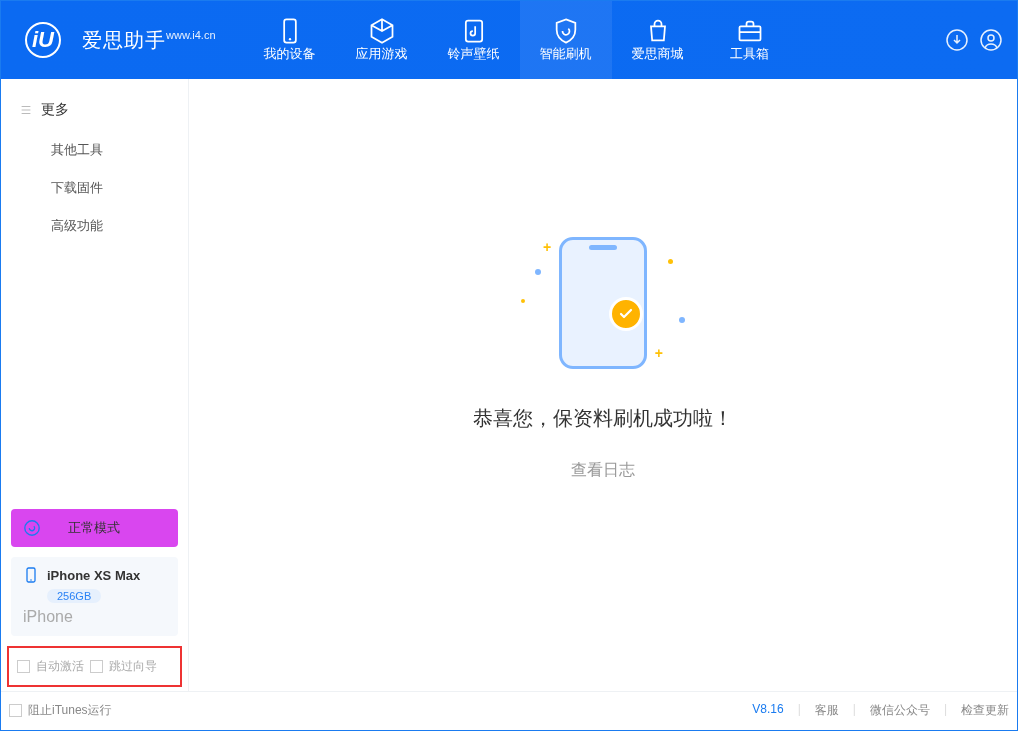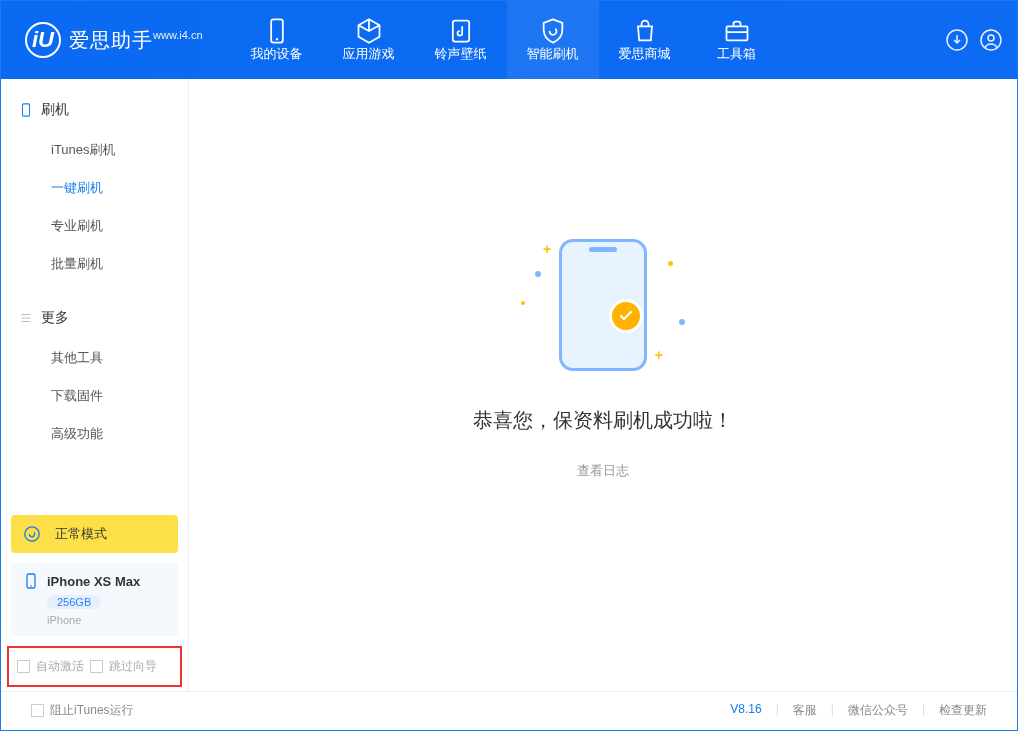--- a/index.html
+++ b/index.html
@@ -1,18 +1,18 @@
 <!DOCTYPE html>
 <html><head>
 <meta charset="utf-8">
 <style>
 *{margin:0;padding:0;box-sizing:border-box;font-family:"Microsoft YaHei","PingFang SC",sans-serif}
 body{background:#fff;width:1018px;height:731px;border:1px solid #1a7bf0;position:relative;overflow:hidden}
 .header{height:78px;background:linear-gradient(to right,#0b6af2,#0c6bf2);display:flex;align-items:center;color:#fff}
-.logo-block{display:flex;align-items:center;padding:0 18px 0 24px;gap:8px}
+.logo-block{display:flex;align-items:center;padding:0 18px 0 24px;gap:21px}
 .logo-icon{width:36px;height:36px;border:2px solid #fff;border-radius:50%;display:flex;align-items:center;justify-content:center;font-weight:bold;font-style:italic;font-size:22px}
 .logo-text{display:flex;line-height:1.1}
 .logo-text .cn{font-size:20px;font-weight:500;letter-spacing:1px}
 .logo-text .en{font-size:11px;opacity:.9}
 .nav-tabs{display:flex;align-items:stretch;height:100%;margin-left:10px}
 .nav-tab{width:92px;display:flex;flex-direction:column;align-items:center;justify-content:center;cursor:pointer;font-size:13px}
 .nav-tab.active{background:rgba(255,255,255,.08)}
 .nav-tab svg{width:28px;height:28px}
 .header-right{margin-left:auto;display:flex;align-items:center;padding-right:14px;gap:10px}
 .header-right .hicon{width:24px;height:24px;display:flex;align-items:center;justify-content:center;cursor:pointer;opacity:.9}
@@ -20,48 +20,48 @@
 .window-ctrls{display:flex;gap:14px;position:absolute;top:10px;right:14px}
 .main{display:flex;height:612px}
 .sidebar{width:188px;border-right:1px solid #eef1f4;display:flex;flex-direction:column;background:#fff}
 .side-section{padding-top:14px}
 .side-header{display:flex;align-items:center;gap:8px;padding:8px 18px;font-size:14px;color:#333;font-weight:500}
 .side-header svg{width:14px;height:14px}
 .side-items{padding:4px 0}
 .side-item{padding:10px 18px 10px 50px;font-size:13px;color:#555;cursor:pointer}
 .side-item.active{color:#1a7bf0}
 .side-fill{flex:1}
-.device-box{margin:0 10px 10px 10px;background:#fde047;border-radius:4px;padding:10px 12px;display:flex;align-items:center;gap:14px;font-size:13px;color:#333}
+.device-box{margin:0 10px 10px 10px;background:#d946ef;border-radius:4px;padding:10px 12px;display:flex;align-items:center;gap:27px;font-size:13px;color:#333}
 .device-box svg{width:18px;height:18px}
 .device-box2{margin:0 10px 10px 10px;background:#f5f8fc;border-radius:4px;padding:10px 12px}
 .device-box2 .dname{font-size:13px;font-weight:700;color:#333;display:flex;align-items:center;gap:8px}
 .device-box2 .dname svg{width:16px;height:16px}
 .device-box2 .dcap{display:inline-block;margin-top:6px;margin-left:24px;background:#e6f0fd;color:#2a82f5;border-radius:10px;padding:1px 10px;font-size:11px}
-.device-box2 .dtype{margin-top:4px;margin-left:24px;font-size:11px;color:#aaa}
+.device-box2 .dtype{margin-top:4px;font-size:16px;color:#aaa}
 .redbox{border:2px solid #e33;margin:0 6px 4px 6px;padding:10px 8px;display:flex;gap:6px;align-items:center}
 .chk{display:flex;align-items:center;gap:6px;font-size:12px;color:#aaa;cursor:pointer}
 .chk .box{width:13px;height:13px;border:1px solid #ccc;background:#fff}
 .content{flex:1;display:flex;flex-direction:column;align-items:center;justify-content:center;padding-bottom:60px}
 .phone-illus{position:relative;width:180px;height:150px;margin-bottom:26px}
 .phone-body{position:absolute;left:50%;top:8px;transform:translateX(-50%);width:88px;height:132px;border:3px solid #7fb6ff;border-radius:14px;background:#e9f2ff}
 .phone-body::before{content:"";position:absolute;top:5px;left:50%;transform:translateX(-50%);width:28px;height:5px;background:#7fb6ff;border-radius:3px}
 .dot{position:absolute;border-radius:50%}
 .d1{width:6px;height:6px;background:#7fb6ff;left:22px;top:40px}
 .d2{width:4px;height:4px;background:#ffc107;left:8px;top:70px}
 .d3{width:5px;height:5px;background:#ffc107;right:20px;top:30px}
 .d4{width:6px;height:6px;background:#7fb6ff;right:8px;top:88px}
 .plus{position:absolute;color:#ffc107;font-size:14px;font-weight:bold}
 .p1{left:30px;top:10px}
 .p2{right:30px;bottom:18px}
 .badge{position:absolute;left:50%;top:68px;margin-left:6px;width:34px;height:34px;background:#ffb300;border:3px solid #fff;border-radius:50%;display:flex;align-items:center;justify-content:center}
 .badge svg{width:16px;height:16px}
 .success-text{font-size:20px;color:#333;margin-bottom:28px}
 .ok-btn{padding:8px 44px;border:1px solid #ddd;background:#fff;font-size:14px;color:#555;cursor:pointer;margin-bottom:18px}
-.log-link{font-size:13px;color:#999;cursor:pointer}
-.footer{height:38px;border-top:1px solid #eef1f4;display:flex;align-items:center;padding:0 30px;font-size:12px;color:#888}
+.log-link{font-size:16px;color:#999;cursor:pointer}
+.footer{height:38px;border-top:1px solid #eef1f4;display:flex;align-items:center;padding:0 8px;font-size:12px;color:#888}
 .footer .fl{display:flex;align-items:center;gap:6px}
 .footer .fr{margin-left:auto;display:flex;align-items:flex-start;gap:14px}
 .footer .sep{color:#ddd}
 .footer .flink{cursor:pointer}
 .footer .ver{color:#1a7bf0}
 </style>
 </head>
 <body>
 
 <div class="header">
@@ -147,34 +147,20 @@
           <circle cx="12" cy="12" r="10" stroke-width="1.5"></circle>
           <circle cx="12" cy="10" r="3" stroke-width="1.5"></circle>
           <path d="M6 20c1-3 4-4 6-4s5 1 6 4" stroke-width="1.5"></path>
         </svg>
       </div>
   </div>
 </div>
 
 <div class="main">
   <div class="sidebar">
-    <div class="side-section">
-      <div class="side-header">
-        <svg viewBox="0 0 16 16">
-            <rect x="4" y="1" width="8" height="14" rx="1" fill="none" stroke="#1a7bf0" stroke-width="1.2"></rect>
-          </svg>
-        <span>刷机</span>
-      </div>
-      <div class="side-items">
-        <div class="side-item">iTunes刷机</div>
-        <div class="side-item active">一键刷机</div>
-        <div class="side-item">专业刷机</div>
-        <div class="side-item">批量刷机</div>
-      </div>
-    </div>
     <div class="side-section">
       <div class="side-header">
         <svg viewBox="0 0 16 16">
             <path d="M3 4h10M3 8h10M3 12h10" stroke="#bbb" stroke-width="1.4"></path>
           </svg>
         <span>更多</span>
       </div>
       <div class="side-items">
         <div class="side-item">其他工具</div>
         <div class="side-item">下载固件</div>

